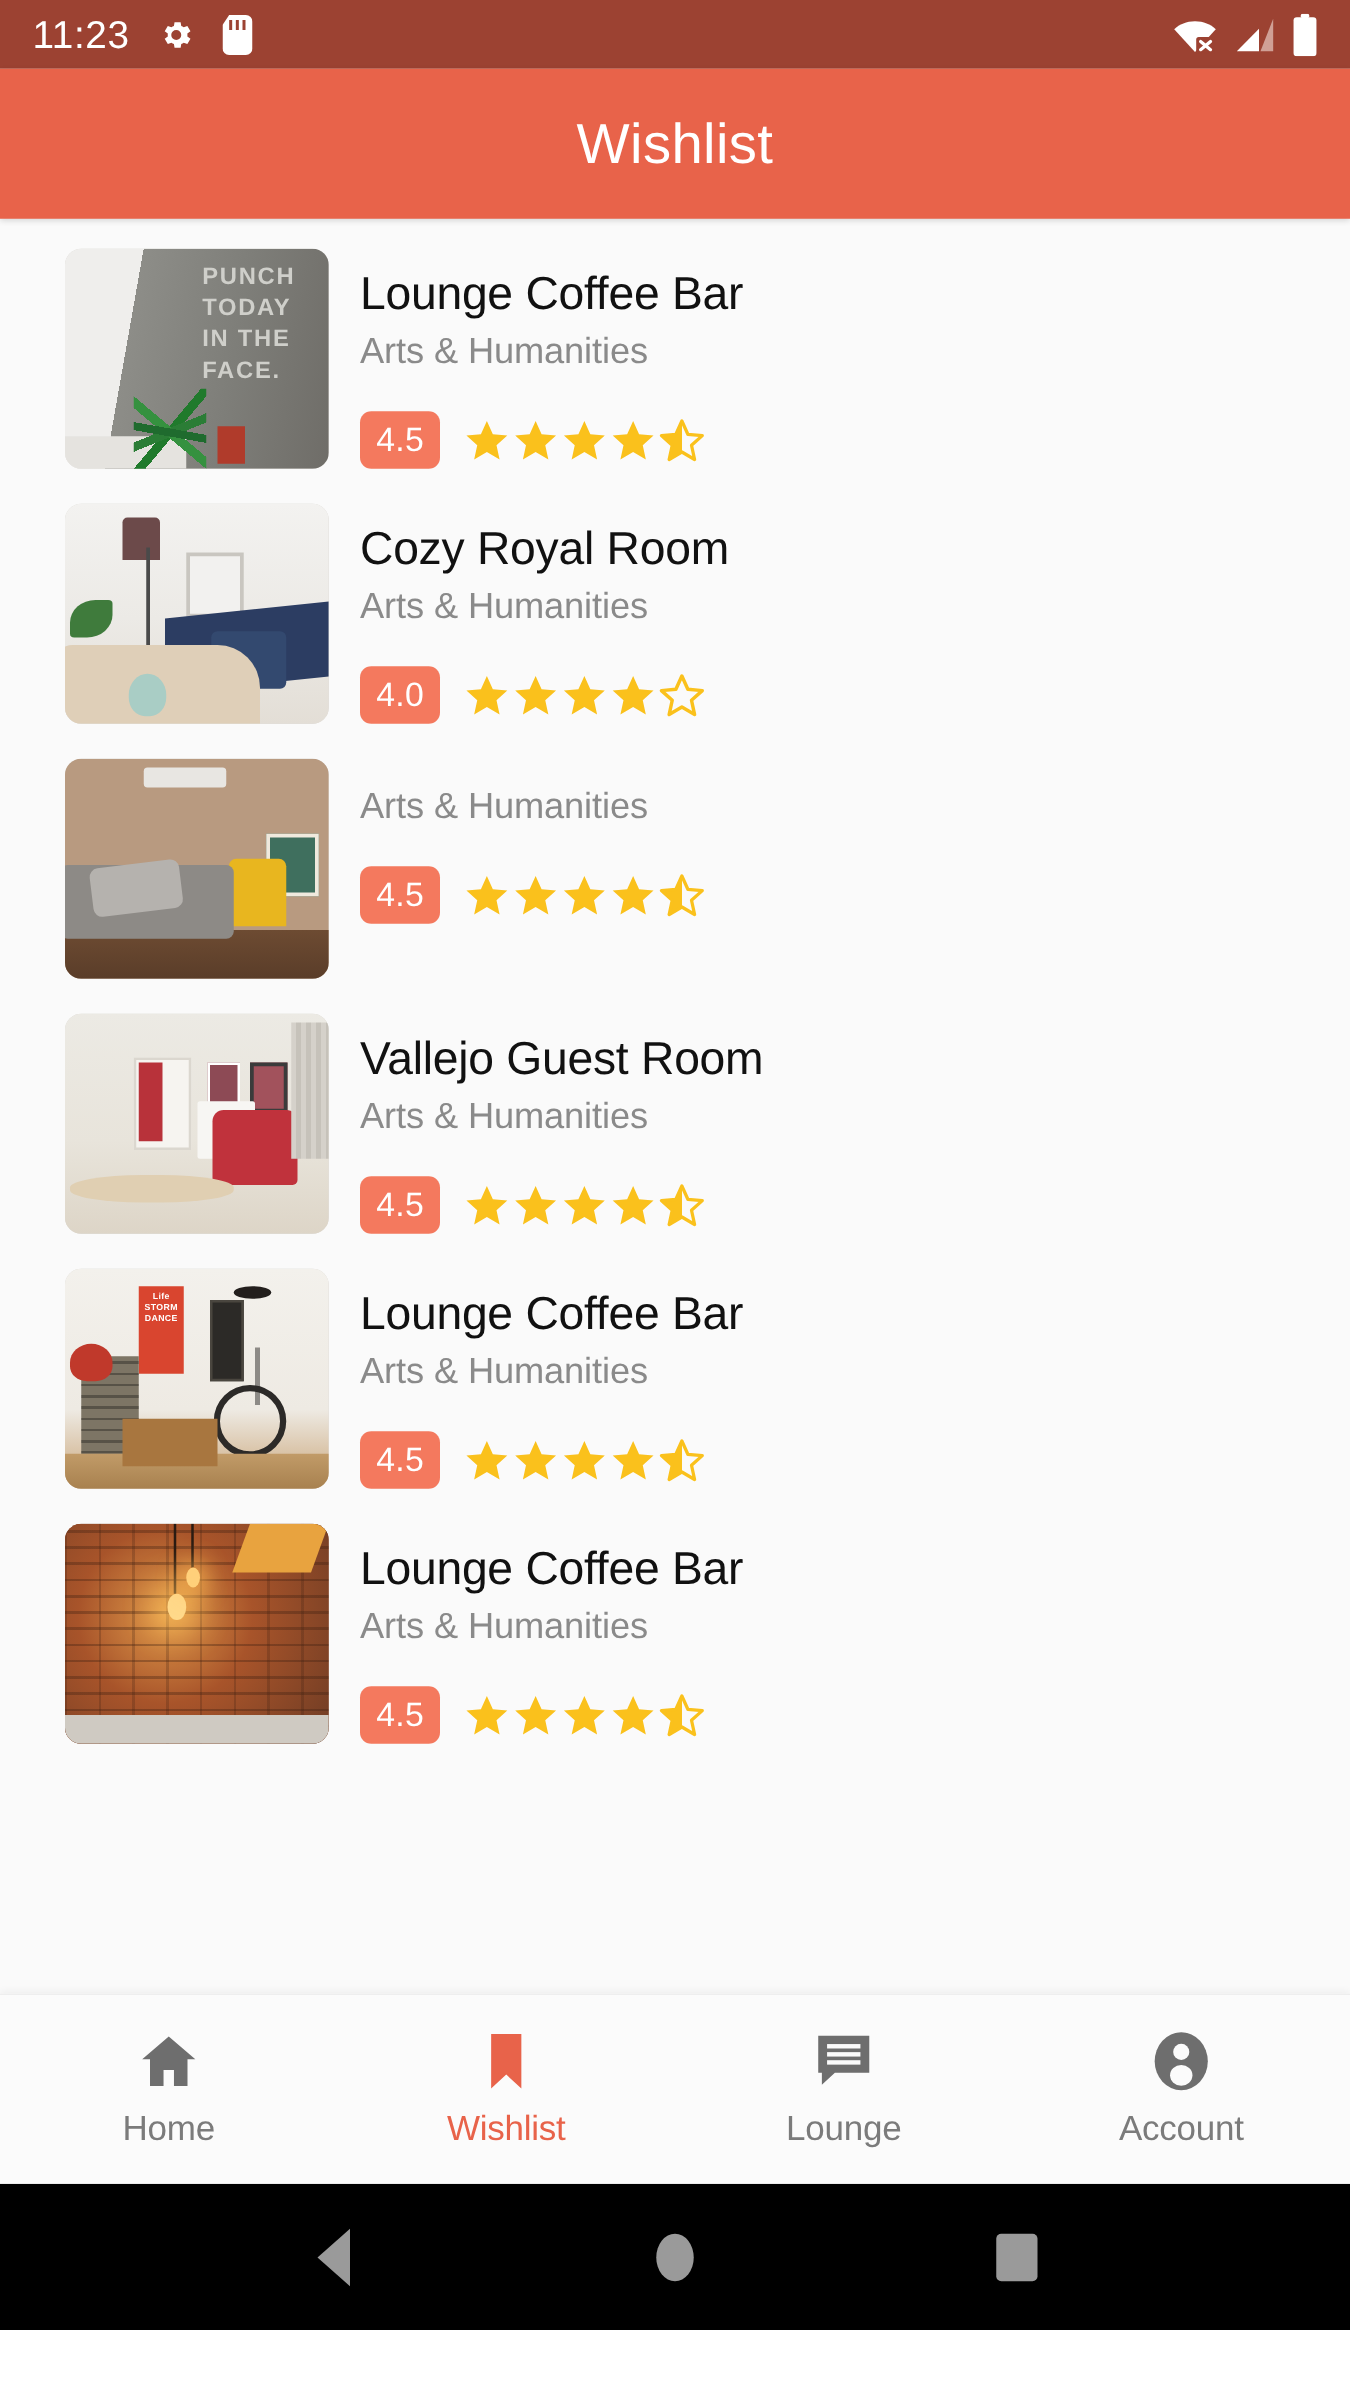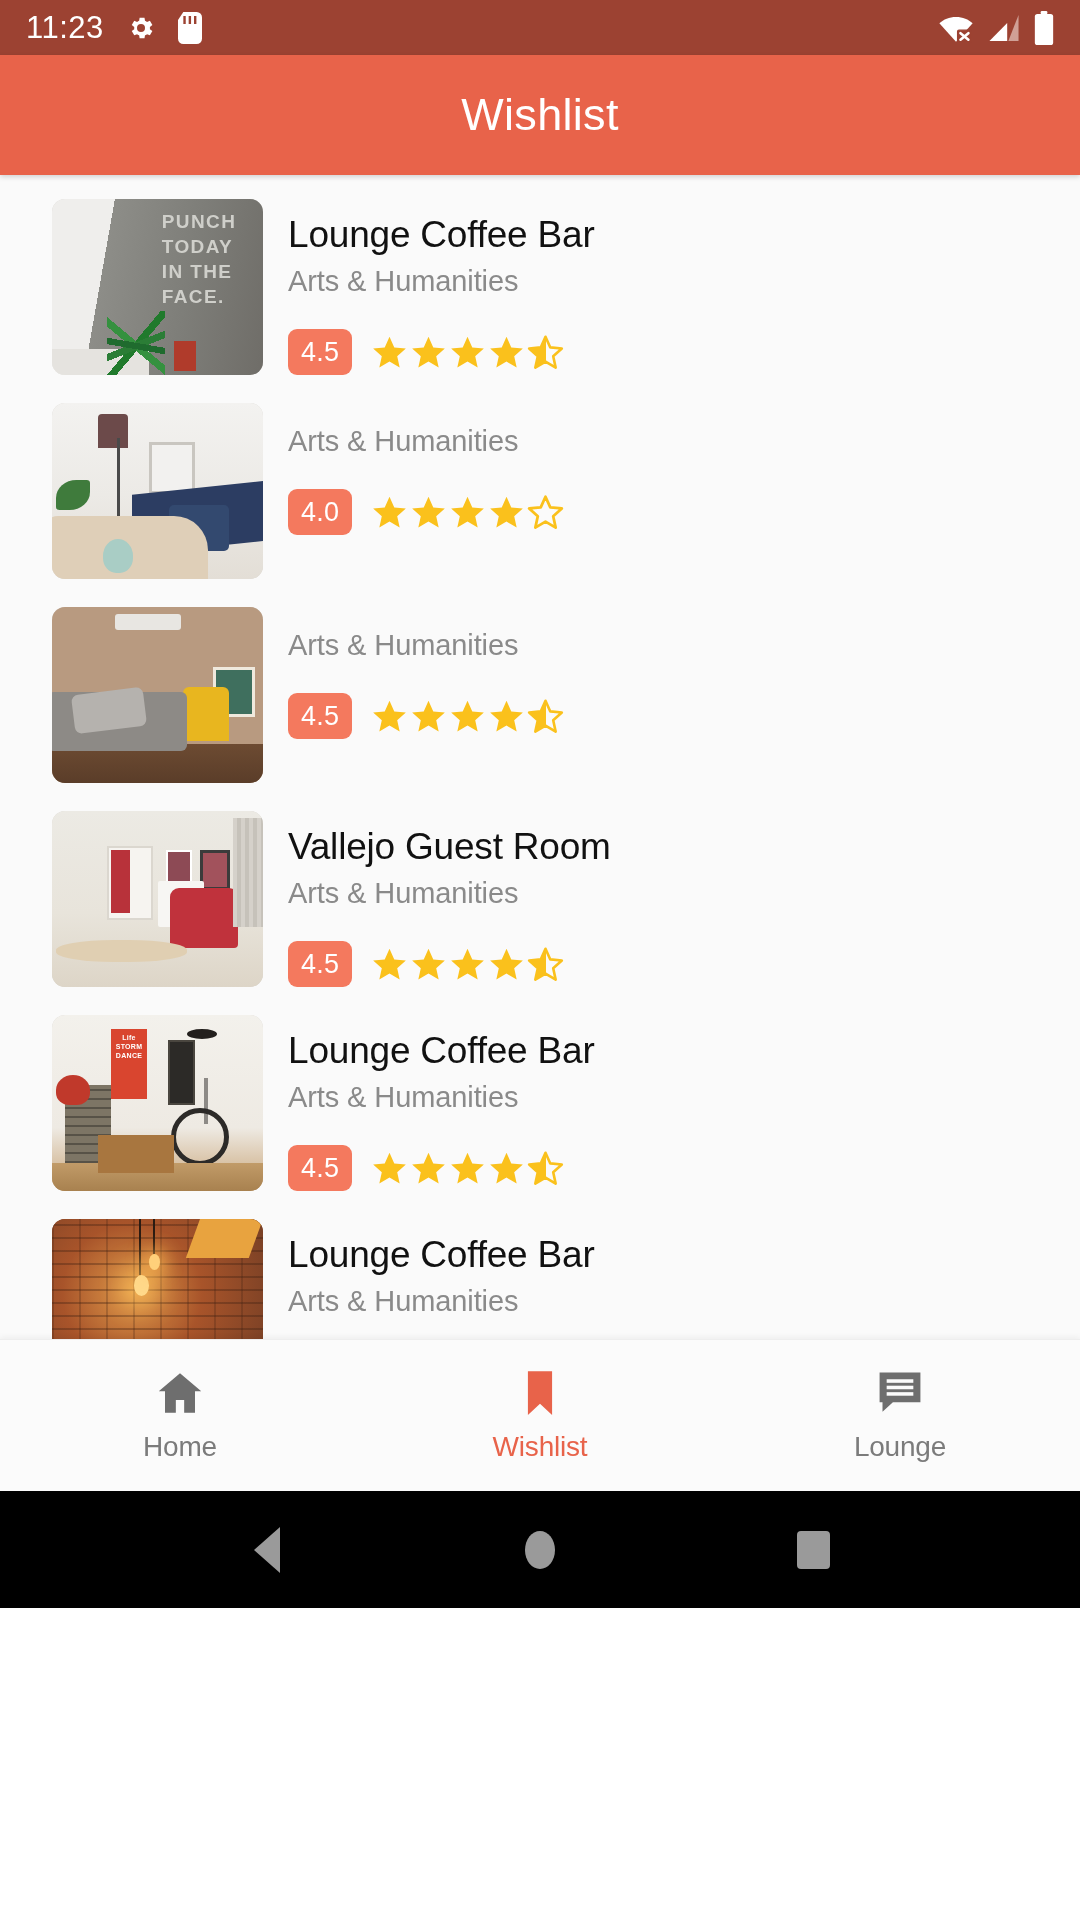--- a/index.html
+++ b/index.html
@@ -1,21 +1,21 @@
 <!DOCTYPE html>
 <html><head>
 <meta charset="utf-8">
 <style>
   * { margin:0; padding:0; box-sizing:border-box; }
   html,body{
     width:1080px; height:1920px;
     font-family:"Liberation Sans", sans-serif;
     background:#ffffff; overflow:hidden;
   }
-  #app{ position:relative; width:1080px; height:1608px; display:flex; flex-direction:column;border-radius:16px; }
+  #app{ position:relative; width:1080px; height:1864px; display:flex; flex-direction:column;border-radius:16px; }
 
   
   .status-bar{
     height:55px; background:#9c4232; flex:0 0 55px;
     display:flex; align-items:center; padding:0 26px; color:#fff;
   }
   .status-left{ display:flex; align-items:center; gap:22px; }
   .status-clock{ font-size:31px; letter-spacing:.5px; font-weight:400; }
   .status-right{ margin-left:auto; display:flex; align-items:center; gap:14px; }
   .sb-ico{ display:block; }
@@ -268,20 +268,21 @@
             <div class="lampleg"></div>
             <div class="art"></div>
             <div class="rug"></div>
             <div class="chairb"></div>
             <div class="bed"></div>
             <div class="leaf"></div>
             <div class="vase"></div>
           </div>
         </div>
         <div class="card-body">
+          <div class="card-title">Cozy Royal Room</div>
           <div class="card-cat">Arts &amp; Humanities</div>
           <div class="rating-row">
             <div class="rating-badge">4.0</div>
             <div class="stars">
               <svg class="star" viewBox="0 0 24 24" fill="#fac11c">
                 <path d="M12 1.8l3.1 6.9 7.5.7-5.6 5 1.6 7.4-6.6-3.9-6.6 3.9 1.6-7.4-5.6-5 7.5-.7z"></path>
               </svg>
               <svg class="star" viewBox="0 0 24 24" fill="#fac11c">
                 <path d="M12 1.8l3.1 6.9 7.5.7-5.6 5 1.6 7.4-6.6-3.9-6.6 3.9 1.6-7.4-5.6-5 7.5-.7z"></path>
               </svg>
@@ -497,20 +498,30 @@
             <path d="M2.2 2.2h19.6v14.2H8.6L3.6 21V16.4H2.2z"></path>
             <g fill="#fbfbfb">
               <rect x="5.6" y="5.4" width="12.8" height="1.7"></rect>
               <rect x="5.6" y="8.5" width="12.8" height="1.7"></rect>
               <rect x="5.6" y="11.6" width="12.8" height="1.7"></rect>
             </g>
           </svg>
         </span>
         <span class="nav-label">Lounge</span>
       </div>
+      <div class="nav-item">
+        <span>
+          <svg class="nav-ico" viewBox="0 0 24 24" fill="#6e6e6e">
+            <ellipse cx="12" cy="12" rx="10.2" ry="11.1"></ellipse>
+            <circle cx="12" cy="8.4" r="3.1" fill="#fbfbfb"></circle>
+            <ellipse cx="12" cy="17.4" rx="4.3" ry="4" fill="#fbfbfb"></ellipse>
+          </svg>
+        </span>
+        <span class="nav-label">Account</span>
+      </div>
     </div>
 
   <div class="android-nav">
     <div class="and-btn">
         <div class="and-back"></div>
       </div>
     <div class="and-btn">
         <div class="and-home"></div>
       </div>
     <div class="and-btn">

